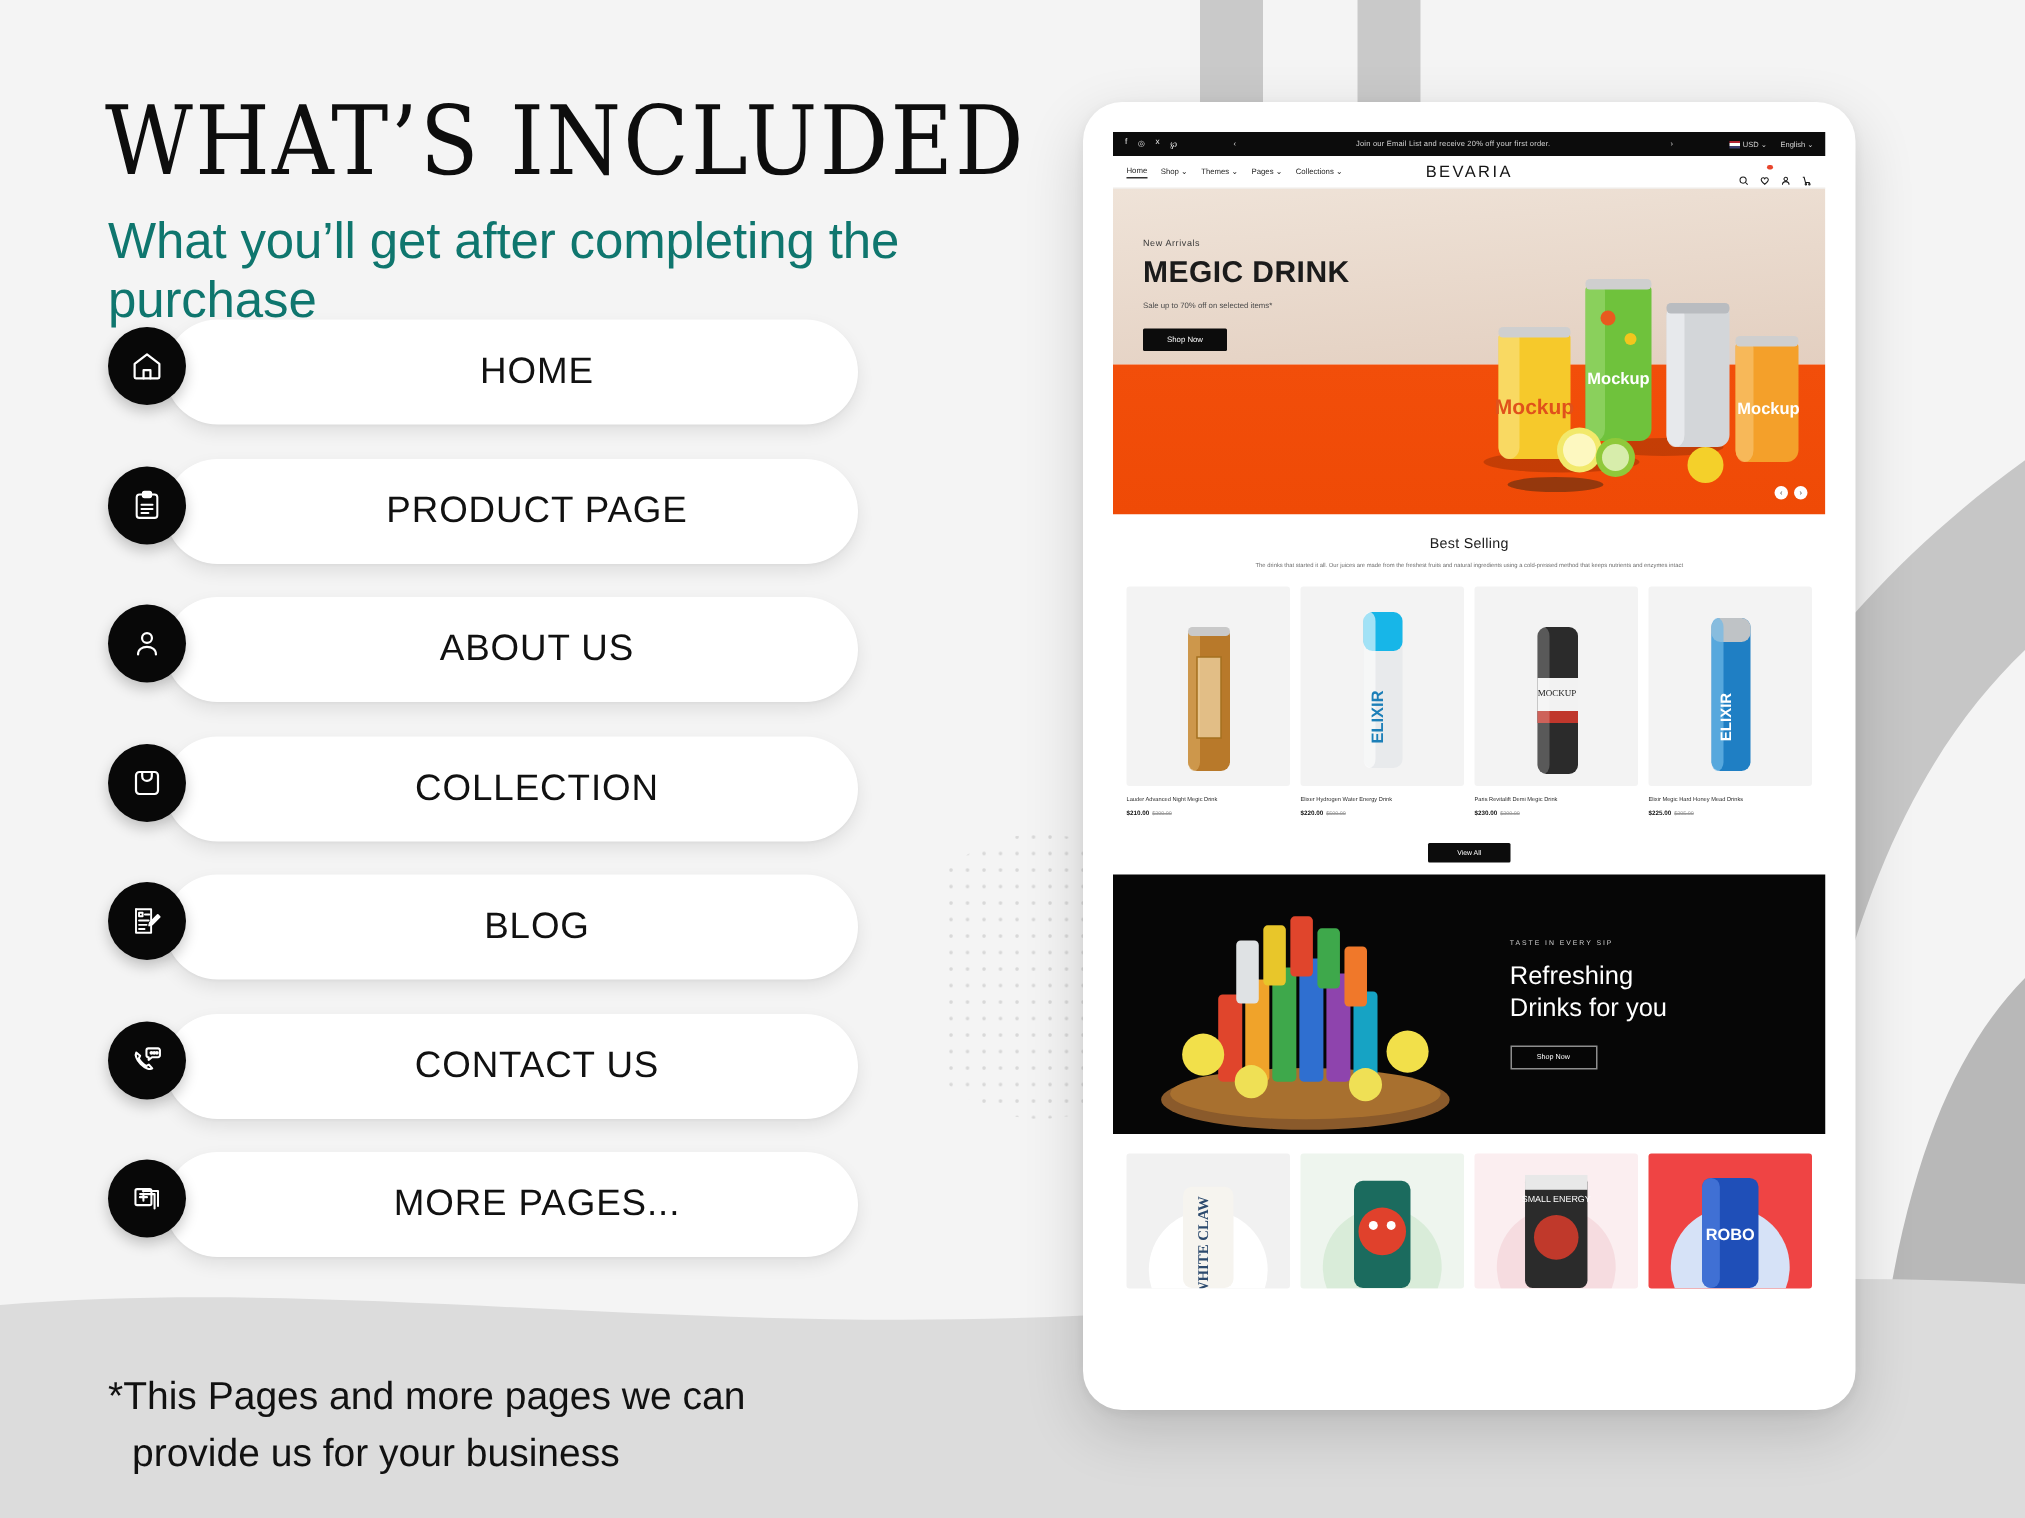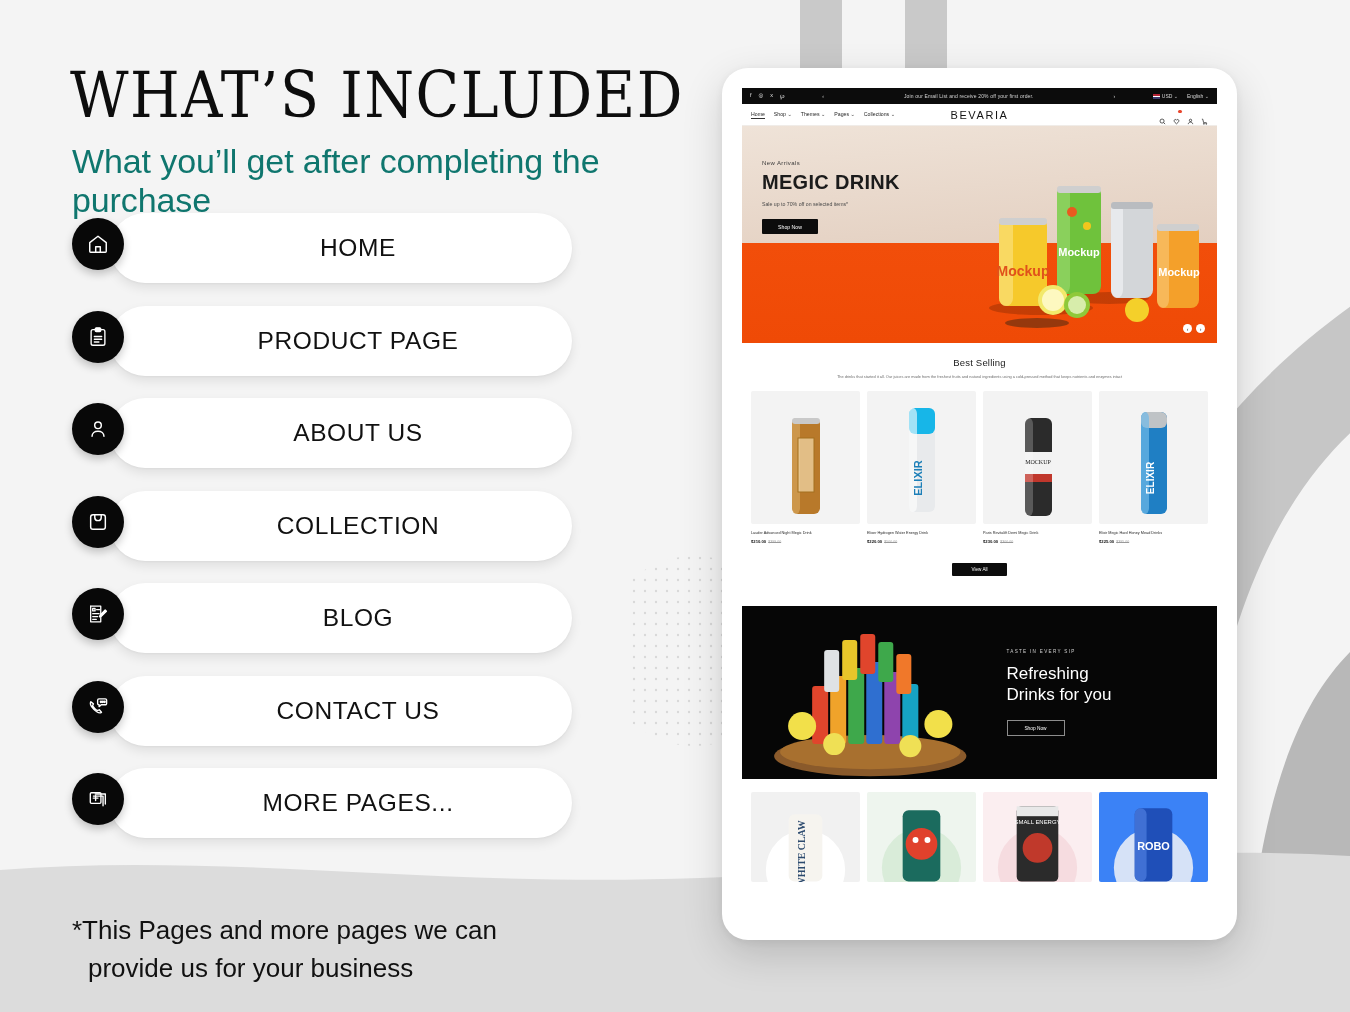--- a/index.html
+++ b/index.html
@@ -128,21 +128,21 @@
   .prod-price { font-size: 4.2px; color: #111; margin-top: 3px; font-weight: bold; }
   .prod-price s { color: #9a9a9a; font-weight: normal; font-size: 3.6px; margin-left: 2px; }
   .viewall-wrap { text-align: center; margin-top: 13px; }
   .viewall {
     display: inline-flex; align-items: center; justify-content: center;
     width: 55px; height: 13px; background: #0c0c0c; color: #fff; font-size: 4.6px; border-radius: 1px;
   }
 
   
   .promo {
-    margin: 30px 0 0; height: 173px; background: #060606;
+    margin: 8px 0 0; height: 173px; background: #060606;
     position: relative; display: flex; align-items: center;
   }
   .promo-left { width: 54%; height: 100%; position: relative; overflow: hidden; }
   .promo-right { padding-left: 8px; color: #fff; }
   .promo-eyebrow { font-size: 4.6px; letter-spacing: 1.3px; color: #cfcfcf; }
   .promo-title { font-size: 17px; line-height: 1.28; margin-top: 9px; font-weight: 400; }
   .promo-btn {
     margin-top: 14px; width: 58px; height: 16px; border: 0.7px solid #8d8d8d;
     display: flex; align-items: center; justify-content: center; font-size: 4.8px; color: #fff;
   }
@@ -528,21 +528,21 @@
       </div>
       <div class="pop-cell" style="background:#fbeef0">
         <svg width="100%" height="100%" viewBox="0 0 110 90">
             <circle cx="55" cy="76" r="40" fill="#f6dce0"></circle>
             <rect x="34" y="14" width="42" height="76" rx="5" fill="#2b2b2b"></rect>
             <rect x="34" y="14" width="42" height="10" fill="#e8e8e8"></rect>
             <circle cx="55" cy="56" r="15" fill="#c0392b"></circle>
             <text x="55" y="32" font-size="6" fill="#fff" text-anchor="middle" font-family="sans-serif">SMALL ENERGY</text>
           </svg>
       </div>
-      <div class="pop-cell" style="background:#3b82f6">
+      <div class="pop-cell" style="background:#ef4444">
         <svg width="100%" height="100%" viewBox="0 0 110 90">
             <circle cx="55" cy="76" r="40" fill="#d6e2f7"></circle>
             <rect x="36" y="16" width="38" height="74" rx="6" fill="#1f4fb8"></rect>
             <rect x="36" y="16" width="12" height="74" rx="6" fill="#4f7fe0" opacity=".7"></rect>
             <text x="55" y="58" font-size="11" fill="#ffffff" text-anchor="middle" font-family="sans-serif" font-weight="bold">ROBO</text>
           </svg>
       </div>
     </div>
 
   </div>

